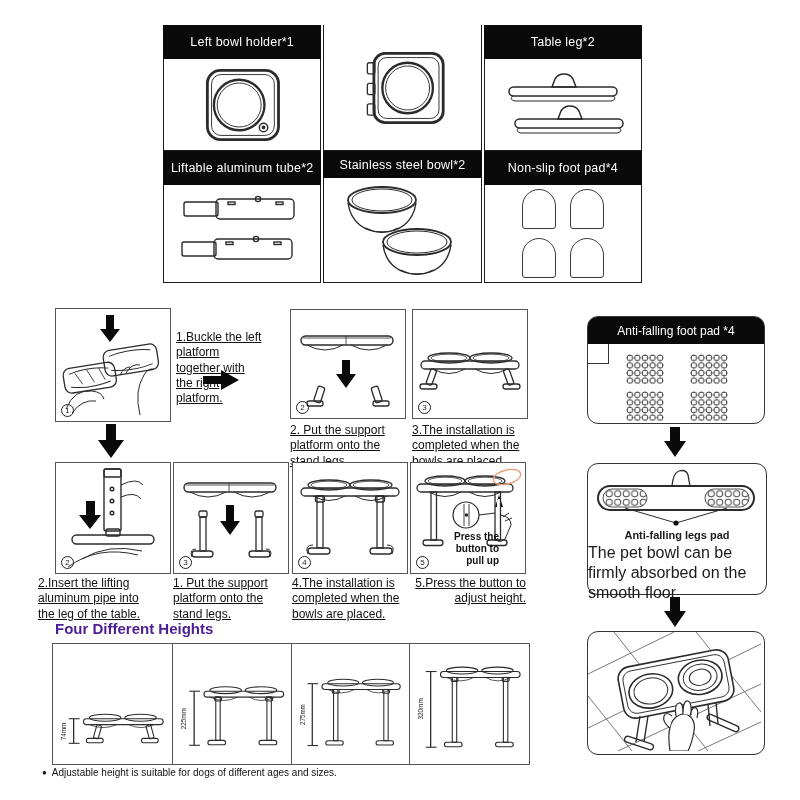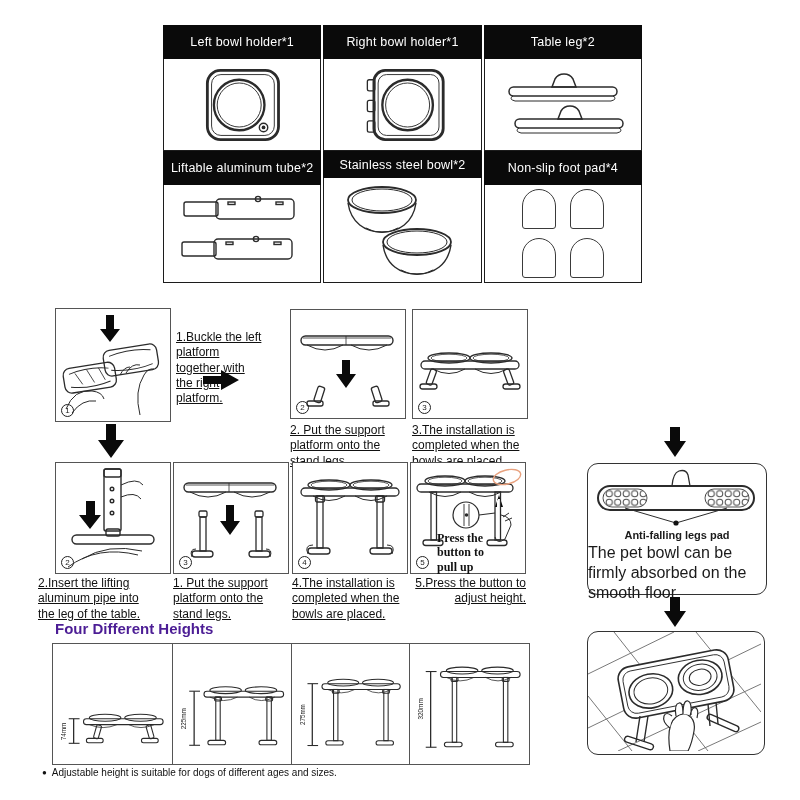--- a/index.html
+++ b/index.html
@@ -16,21 +16,21 @@
   .pbody{flex:1;border:1px solid #1c1c1c;border-top:none;display:flex;align-items:center;justify-content:center;background:#fff;}
   .pads2x2{display:grid;grid-template-columns:34px 34px;grid-template-rows:40px 40px;gap:9px 14px;}
   .dome{border:1.6px solid #3a3a3a;border-radius:17px 17px 3px 3px;background:#fff;}
 
   
   .stepbox{position:absolute;border:1px solid #555;background:#fff;}
   .stepnum{position:absolute;left:5px;bottom:4px;width:11px;height:11px;border:1px solid #222;border-radius:50%;
            font-size:8px;line-height:11px;text-align:center;color:#222;}
   .caption{position:absolute;font-size:12px;line-height:1.28;color:#111;text-decoration:underline;}
   .blkarrow{position:absolute;}
-  .innernote{position:absolute;font-size:12px;line-height:1.2;color:#111;text-align:left;font-weight:bold;font-family:Liberation Serif, serif;}
+  .innernote{position:absolute;font-size:10px;line-height:1.2;color:#111;text-align:right;font-weight:bold;}
 
   
   .rpanel{position:absolute;border:1.6px solid #333;border-radius:11px;background:#fff;}
   .rphead{height:27px;background:#0a0a0a;color:#fff;border-radius:9px 9px 0 0;
           display:flex;align-items:center;justify-content:center;font-size:12px;}
   .notch{position:absolute;left:0px;top:27px;width:20px;height:19px;background:#fff;
          border-right:1px solid #333;border-bottom:1px solid #333;}
   .padgridwrap{position:absolute;left:38px;top:37px;display:grid;grid-template-columns:38px 38px;grid-template-rows:30px 30px;gap:7px 26px;}
   .padgrid{border-radius:4px;background-color:#fff;
            background-image:radial-gradient(circle at 50% 50%, #fff 2.1px, #4a4a4a 2.2px, #4a4a4a 3.3px, rgba(0,0,0,0) 3.4px);
@@ -62,21 +62,20 @@
             <circle cx="52" cy="47" r="27" stroke-width="2.5"></circle>
             <circle cx="52" cy="47" r="23.5" stroke-width="1"></circle>
             <circle cx="78" cy="71" r="4.5" stroke-width="1.5"></circle>
             <circle cx="78" cy="71" r="2" fill="#2b2b2b" stroke="none"></circle>
           </g>
         </svg>
       </div>
     </div>
 
     <div class="pcell">
-      <div class="phead">Right bowl holder*1</div>
       <div class="pbody">
         <svg width="110" height="88" viewBox="0 0 110 94">
           <g fill="none" stroke="#2b2b2b">
             <rect x="18" y="20" width="8" height="12" rx="2" stroke-width="1.4"></rect>
             <rect x="18" y="42" width="8" height="12" rx="2" stroke-width="1.4"></rect>
             <rect x="18" y="64" width="8" height="12" rx="2" stroke-width="1.4"></rect>
             <rect x="25" y="10" width="74" height="74" rx="12" stroke-width="3"></rect>
             <rect x="29.5" y="14.5" width="65" height="65" rx="9" stroke-width="1"></rect>
             <circle cx="61" cy="47" r="27" stroke-width="2.5"></circle>
             <circle cx="61" cy="47" r="23.5" stroke-width="1"></circle>
@@ -334,20 +333,30 @@
       <g fill="none" stroke="#2b2b2b" stroke-width="1">
         <path d="M90,52 q10,2 10,10 l-6,14 q-8,6 -10,-2"></path>
         <path d="M92,54 l6,-4 M94,58 l7,-3"></path>
       </g>
     </svg>
     <span class="stepnum">5</span>
     <div class="innernote" style="left:26px;top:68px;width:62px;">Press the button to pull up</div>
   </div>
   <div class="caption" style="left:410px;top:576px;width:116px;text-align:right;">5.Press the button to adjust height.</div>
 
+  <div class="rpanel" style="left:587px;top:316px;width:176px;height:106px;">
+    <div class="rphead">Anti-falling foot pad *4</div>
+    <div class="notch"></div>
+    <div class="padgridwrap">
+      <div class="padgrid"></div>
+      <div class="padgrid"></div>
+      <div class="padgrid"></div>
+      <div class="padgrid"></div>
+    </div>
+  </div>
 
   <svg class="blkarrow" style="left:664px;top:427px;" width="22" height="30" viewBox="0 0 22 30">
     <polygon points="6,0 16,0 16,14 22,14 11,30 0,14 6,14" fill="#0a0a0a"></polygon>
   </svg>
 
   <div class="rpanel" style="left:587px;top:463px;width:178px;height:130px;">
     <svg width="176" height="64" viewBox="0 0 176 64">
       <defs>
         <pattern id="dotsB" width="8.5" height="8.5" patternUnits="userSpaceOnUse">
           <circle cx="4.2" cy="4.2" r="3.1" fill="none" stroke="#444" stroke-width="1"></circle>

